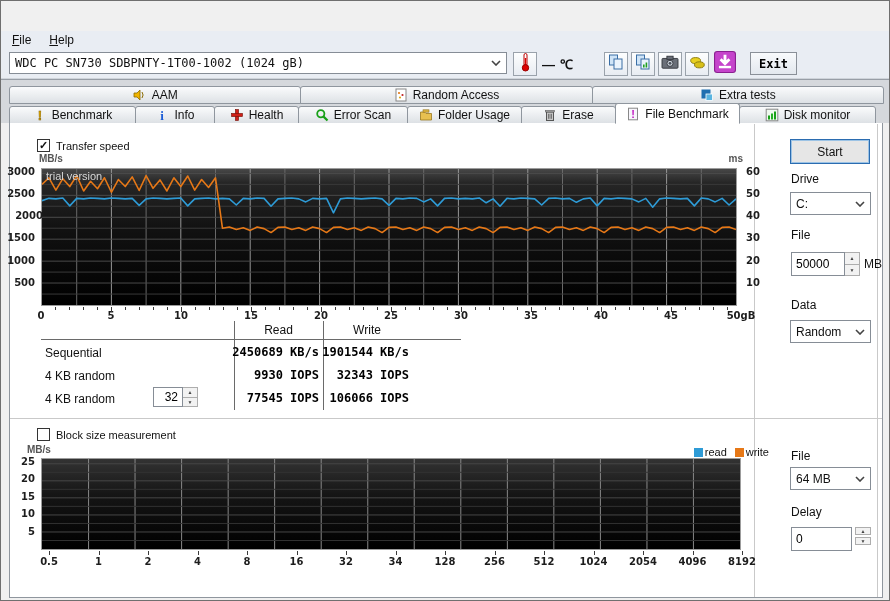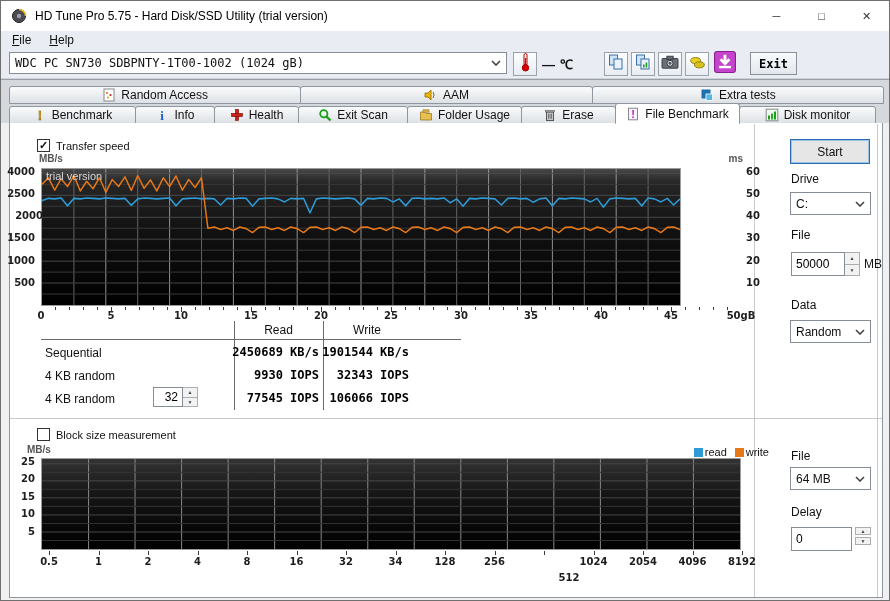--- a/index.html
+++ b/index.html
@@ -55,21 +55,21 @@
   .soft-line { position:absolute; background:#c9c9c9; }
 
   .checkbox-row { position:absolute; display:flex; align-items:center; gap:6px; }
   .cb { width:13px; height:13px; background:#fff; border:1px solid #333; display:flex;
         align-items:center; justify-content:center; flex:none; }
   .cb .check { font-size:11px; font-weight:bold; color:#111; line-height:1; margin-top:-1px; }
   .cb-label { font-size:11px; color:#111; }
 
   .axis-unit { position:absolute; font-size:10px; font-weight:bold; color:#555; }
   .plot { position:absolute; border:1px solid #9c9c9c; }
-  #main-plot { left:40px; top:167px; width:640px; height:138px;
+  #main-plot { left:40px; top:167px; width:696px; height:138px;
                background:linear-gradient(180deg,#474747 0%,#262626 10%,#111 45%,#000 100%); }
   #block-plot { left:40px; top:457px; width:700px; height:92px;
                 background:linear-gradient(180deg,#333 0%,#151515 40%,#000 100%); }
   .plot svg { position:absolute; left:0; top:0; width:100%; height:100%; display:block; }
   .watermark { position:absolute; left:4px; top:1px; font-size:11px; color:#d8d8d8; }
   .tick-label { position:absolute; font-size:10px; font-weight:bold; color:#1d1d1d;
                 font-family:"DejaVu Sans", sans-serif; }
   .tick-mark { position:absolute; width:1px; background:#3a3a3a; }
 
   .tbl-header { position:absolute; font-size:12px; color:#111; text-align:center; }
@@ -94,35 +94,20 @@
   .side-label { position:absolute; font-size:12px; color:#111; }
   .start-btn { position:absolute; left:789px; top:138px; width:80px; height:25px; background:#e6e6e6;
                border:1px solid #2b6cb0; box-shadow:inset 0 0 0 1px #9cc3e5; font-size:12px; color:#111;
                display:flex; align-items:center; justify-content:center; }
 </style>
 </head>
 <body>
 
 <div id="win">
 
-  <div class="titlebar">
-    <span class="app-icon">
-      <svg viewBox="0 0 16 16">
-          <circle cx="8" cy="8" r="6.5" fill="#4a4a52" stroke="#222"></circle>
-          <circle cx="8" cy="8" r="2.2" fill="#9aa0aa"></circle>
-          <path d="M8 1.5 a6.5 6.5 0 0 1 6.5 6.5" stroke="#e8b820" stroke-width="1.6" fill="none"></path>
-        </svg>
-    </span>
-    <span class="title-text">HD Tune Pro 5.75 - Hard Disk/SSD Utility (trial version)</span>
-    <div class="win-btns">
-      <div class="win-btn">─</div>
-      <div class="win-btn">□</div>
-      <div class="win-btn">✕</div>
-    </div>
-  </div>
 
   <div class="menubar">
     <span class="menu-item">File</span>
     <span class="menu-item">Help</span>
   </div>
 
   <div class="toolbar"></div>
   <div class="combo" style="left:8px; top:51px; width:498px; height:22px;">
     <span class="mono">WDC PC SN730 SDBPNTY-1T00-1002 (1024 gB)</span>
     <span class="chev">
@@ -178,36 +163,36 @@
           <path d="M10 3.5 v7 M6 7.5 L10 11.5 L14 7.5" stroke="#fff" stroke-width="2.6" fill="none"></path>
           <rect x="4.5" y="13.5" width="11" height="2.2" fill="#fff"></rect>
         </svg></span>
   </div>
   <div class="exit-btn">Exit</div>
 
   <div class="tabband">
     <div class="tabs-row1">
       <div class="tab">
         <svg viewBox="0 0 14 14">
+            <polygon points="1,5 4,5 7,2 7,12 4,9 1,9" fill="#f0b400" stroke="#8a6a00" stroke-width="0.8"></polygon>
+            <path d="M9 4 q2.2 3 0 6" fill="none" stroke="#8a6a00"></path>
+          </svg>
+        <span>AAM</span>
+      </div>
+      <div class="tab">
+        <svg viewBox="0 0 14 14">
             <rect x="2" y="1" width="10" height="12" fill="#fff" stroke="#888"></rect>
             <circle cx="5" cy="5" r="1.1" fill="#e07818"></circle>
             <circle cx="8.5" cy="7" r="1.1" fill="#c02020"></circle>
             <circle cx="6" cy="9.5" r="1.1" fill="#e0a818"></circle>
           </svg>
         <span>Random Access</span>
       </div>
       <div class="tab">
         <svg viewBox="0 0 14 14">
-            <polygon points="1,5 4,5 7,2 7,12 4,9 1,9" fill="#f0b400" stroke="#8a6a00" stroke-width="0.8"></polygon>
-            <path d="M9 4 q2.2 3 0 6" fill="none" stroke="#8a6a00"></path>
-          </svg>
-        <span>AAM</span>
-      </div>
-      <div class="tab">
-        <svg viewBox="0 0 14 14">
             <rect x="1.5" y="1.5" width="9" height="9" fill="#1f6fb0"></rect>
             <rect x="6" y="6" width="6.5" height="6.5" fill="#5ab4e0" stroke="#fff" stroke-width="0.8"></rect>
           </svg>
         <span>Extra tests</span>
       </div>
     </div>
     <div class="tabs-row2">
       <div class="tab" style="width:127px;">
         <svg viewBox="0 0 14 14">
             <text x="7" y="12" font-size="13" font-weight="bold" fill="#f0b400" stroke="#7a5a00" stroke-width="0.5" text-anchor="middle">!</text>
@@ -225,21 +210,21 @@
             <rect x="5.4" y="1.5" width="3.2" height="11" fill="#d02018" stroke="#701008" stroke-width="0.6"></rect>
             <rect x="1.5" y="5.4" width="11" height="3.2" fill="#d02018" stroke="#701008" stroke-width="0.6"></rect>
           </svg>
         <span>Health</span>
       </div>
       <div class="tab" style="width:110px;">
         <svg viewBox="0 0 14 14">
             <circle cx="5.8" cy="5.8" r="3.6" fill="none" stroke="#18a018" stroke-width="1.8"></circle>
             <line x1="8.6" y1="8.6" x2="12.5" y2="12.5" stroke="#18a018" stroke-width="2.2"></line>
           </svg>
-        <span>Exit Scan</span>
+        <span>Error Scan</span>
       </div>
       <div class="tab" style="width:115px;">
         <svg viewBox="0 0 14 14">
             <path d="M1.5 4 L5.5 4 L7 5.5 L12.5 5.5 L12.5 12 L1.5 12 Z" fill="#e8c050" stroke="#9a7820" stroke-width="0.8"></path>
             <rect x="4" y="1.8" width="6" height="2.4" fill="#d8b040" stroke="#9a7820" stroke-width="0.6"></rect>
           </svg>
         <span>Folder Usage</span>
       </div>
       <div class="tab" style="width:95px;">
         <svg viewBox="0 0 14 14">
@@ -441,21 +426,21 @@
 
   <span class="side-label" style="left:790px; top:504px;">Delay</span>
   <div class="spinbox" style="left:790px; top:526px; height:24px;">
     <span class="spin-text" style="width:61px; justify-content:flex-start;">0</span>
   </div>
   <div class="updown-free" style="left:854px; top:526px;">
     <span class="spin-btn">▲</span>
     <span class="spin-btn">▼</span>
   </div>
 
-<span class="tick-label" style="left: 0px; width: 34px; text-align: right; top: 164.5px;">4000</span>
+<span class="tick-label" style="left: 0px; width: 34px; text-align: right; top: 164.5px;">3000</span>
     <span class="tick-label" style="left: 0px; width: 34px; text-align: right; top: 186.7px;">2500</span>
     <span class="tick-label" style="left: 8px; width: 34px; text-align: right; top: 209px;">2000</span>
     <span class="tick-label" style="left: 0px; width: 34px; text-align: right; top: 231.2px;">1500</span>
     <span class="tick-label" style="left: 0px; width: 34px; text-align: right; top: 253.5px;">1000</span>
     <span class="tick-label" style="left: 0px; width: 34px; text-align: right; top: 275.7px;">500</span>
     <span class="tick-label" style="left: 745px; width: 30px; text-align: left; top: 164.5px;">60</span>
     <span class="tick-label" style="left: 745px; width: 30px; text-align: left; top: 186.7px;">50</span>
     <span class="tick-label" style="left: 745px; width: 30px; text-align: left; top: 209px;">40</span>
     <span class="tick-label" style="left: 745px; width: 30px; text-align: left; top: 231.2px;">30</span>
     <span class="tick-label" style="left: 745px; width: 30px; text-align: left; top: 253.5px;">20</span>
@@ -538,21 +523,21 @@
     <span class="tick-label" style="left: 275.5px; width: 40px; text-align: center; top: 555px;">16</span>
     <span class="tick-mark" style="left: 296px; top: 550px; height: 4px;"></span>
     <span class="tick-label" style="left: 325px; width: 40px; text-align: center; top: 555px;">32</span>
     <span class="tick-mark" style="left: 345px; top: 550px; height: 4px;"></span>
     <span class="tick-label" style="left: 374.5px; width: 40px; text-align: center; top: 555px;">34</span>
     <span class="tick-mark" style="left: 395px; top: 550px; height: 4px;"></span>
     <span class="tick-label" style="left: 424px; width: 40px; text-align: center; top: 555px;">128</span>
     <span class="tick-mark" style="left: 444px; top: 550px; height: 4px;"></span>
     <span class="tick-label" style="left: 473.5px; width: 40px; text-align: center; top: 555px;">256</span>
     <span class="tick-mark" style="left: 494px; top: 550px; height: 4px;"></span>
-    <span class="tick-label" style="left: 548px; width: 40px; text-align: center; top: 555px; margin-top: 16px;">512</span>
+    <span class="tick-label" style="left: 523px; width: 40px; text-align: center; top: 555px;">512</span>
     <span class="tick-mark" style="left: 543px; top: 550px; height: 4px;"></span>
     <span class="tick-label" style="left: 572.5px; width: 40px; text-align: center; top: 555px;">1024</span>
     <span class="tick-mark" style="left: 593px; top: 550px; height: 4px;"></span>
     <span class="tick-label" style="left: 622px; width: 40px; text-align: center; top: 555px;">2054</span>
     <span class="tick-mark" style="left: 642px; top: 550px; height: 4px;"></span>
     <span class="tick-label" style="left: 671.5px; width: 40px; text-align: center; top: 555px;">4096</span>
     <span class="tick-mark" style="left: 692px; top: 550px; height: 4px;"></span>
     <span class="tick-label" style="left: 721px; width: 40px; text-align: center; top: 555px;">8192</span>
     <span class="tick-mark" style="left: 741px; top: 550px; height: 4px;"></span>
   </div>

